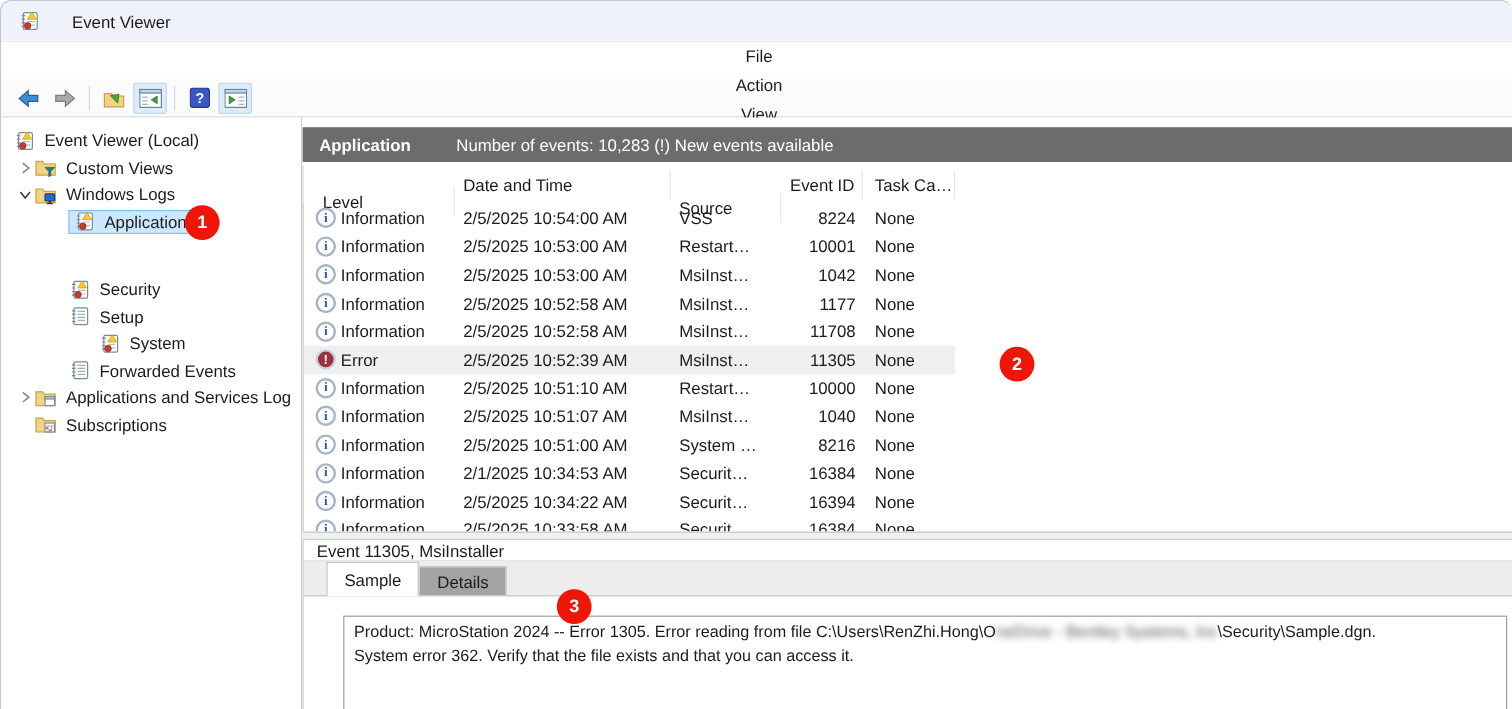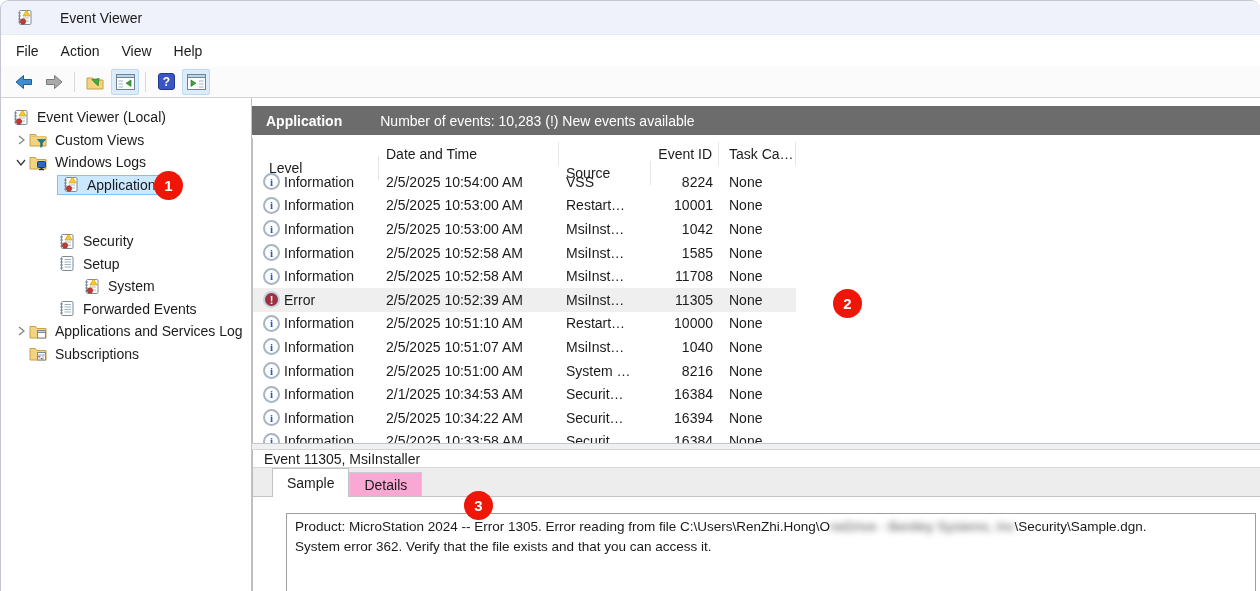--- a/index.html
+++ b/index.html
@@ -8,21 +8,21 @@
     font-family:"Liberation Sans",sans-serif;font-size:14px;color:#1b1b1b;
     background:#fff;border-left:1px solid #c3c7d1;border-top:1px solid #c3c7d1;
     border-radius:9px 9px 0 0;box-sizing:border-box;
   }
   
   .titlebar{height:33px;background:#eff2fa;display:flex;align-items:center;
     padding-left:14px;gap:10px;border-radius:9px 9px 0 0;}
   .titlebar .title{font-size:14px;margin-left:13px;}
   
   .menubar{height:31px;background:#fff;display:flex;align-items:center;padding-left:4px;
-    border-top:1px solid #e9e9ef;}
+    border-top:1px solid #e9e9ef;flex-direction:column;}
   .menu-item{padding:4px 11px;cursor:default;}
   
   .toolbar{height:31px;background:#fbfbfb;display:flex;align-items:center;padding-left:8px;
     border-bottom:1px solid #d2d2d2;}
   .tb-btn{width:26px;height:24px;display:flex;align-items:center;justify-content:center;
     margin:0 1px;border:1px solid transparent;border-radius:2px;}
   .tb-btn.hl{background:#dcecfa;border-color:#bcd9f2;}
   .tb-sep{width:1px;height:20px;background:#d9d9d9;margin:0 5px;}
   
   .content{display:flex;height:495px;}
@@ -60,21 +60,21 @@
     justify-content:center;box-sizing:border-box;font-weight:bold;}
   .lvl-info{background:#fdfeff;border:2px solid #a9b4c2;color:#2b57c6;font-size:11px;font-family:"Liberation Serif",serif;}
   .lvl-error{background:#9d3140;border:2px solid #c6d2de;color:#fff;font-size:11px;}
   .splitter{height:7px;background:#eef0f1;border-top:1px solid #c6c6c6;border-bottom:1px solid #d6d6d6;box-sizing:border-box;}
   
   .preview{flex:1;display:flex;flex-direction:column;border-left:1px solid #bdbdbd;overflow:hidden;}
   .pv-header{height:30px;background:#fff;display:flex;align-items:center;padding-left:11px;border-bottom:1px solid #d7d7d7;}
   .tabbar{display:flex;align-items:flex-end;height:39px;background:#ededed;padding-left:19px;}
   .tab{display:flex;align-items:center;padding:0 14px;box-sizing:border-box;cursor:default;}
   .tab.active{height:29px;background:#fff;border:1px solid #c3c3c3;border-bottom:none;position:relative;z-index:2;}
-  .tab.inactive{height:25px;background:#f9a8d4;border:1px solid #cccccc;border-bottom:none;}
+  .tab.inactive{height:25px;background:#a3a3a3;border:1px solid #cccccc;border-bottom:none;}
   .tab-page{flex:1;background:#fff;border-top:1px solid #c3c3c3;margin-top:-1px;padding:16px 4px 0 33px;}
   .detail-box{border:1px solid #9f9f9f;background:#fff;height:80px;padding:3px 8px;
     font-size:13.5px;line-height:19.5px;box-sizing:border-box;}
   .redacted{filter:blur(3px);color:#555;}
   
   .badge{position:absolute;width:29px;height:29px;border-radius:50%;display:flex;align-items:center;
     justify-content:center;color:#fff;font-weight:bold;font-size:15px;z-index:50;}
   #badge1{left:153px;top:170px;}
   #badge2{left:832px;top:288px;}
   #badge3{left:463px;top:490px;}
@@ -382,21 +382,21 @@
               <div class="c-eventid">1042</div>
               <div class="c-task">None</div>
             </div>
             <div class="row">
               <div class="c-level">
                 <span class="lvl-icon lvl-info">i</span>
                 <span>Information</span>
               </div>
               <div class="c-date">2/5/2025 10:52:58 AM</div>
               <div class="c-source">MsiInst…</div>
-              <div class="c-eventid">1585</div>
+              <div class="c-eventid">1177</div>
               <div class="c-task">None</div>
             </div>
             <div class="row">
               <div class="c-level">
                 <span class="lvl-icon lvl-info">i</span>
                 <span>Information</span>
               </div>
               <div class="c-date">2/5/2025 10:52:58 AM</div>
               <div class="c-source">MsiInst…</div>
               <div class="c-eventid">11708</div>

